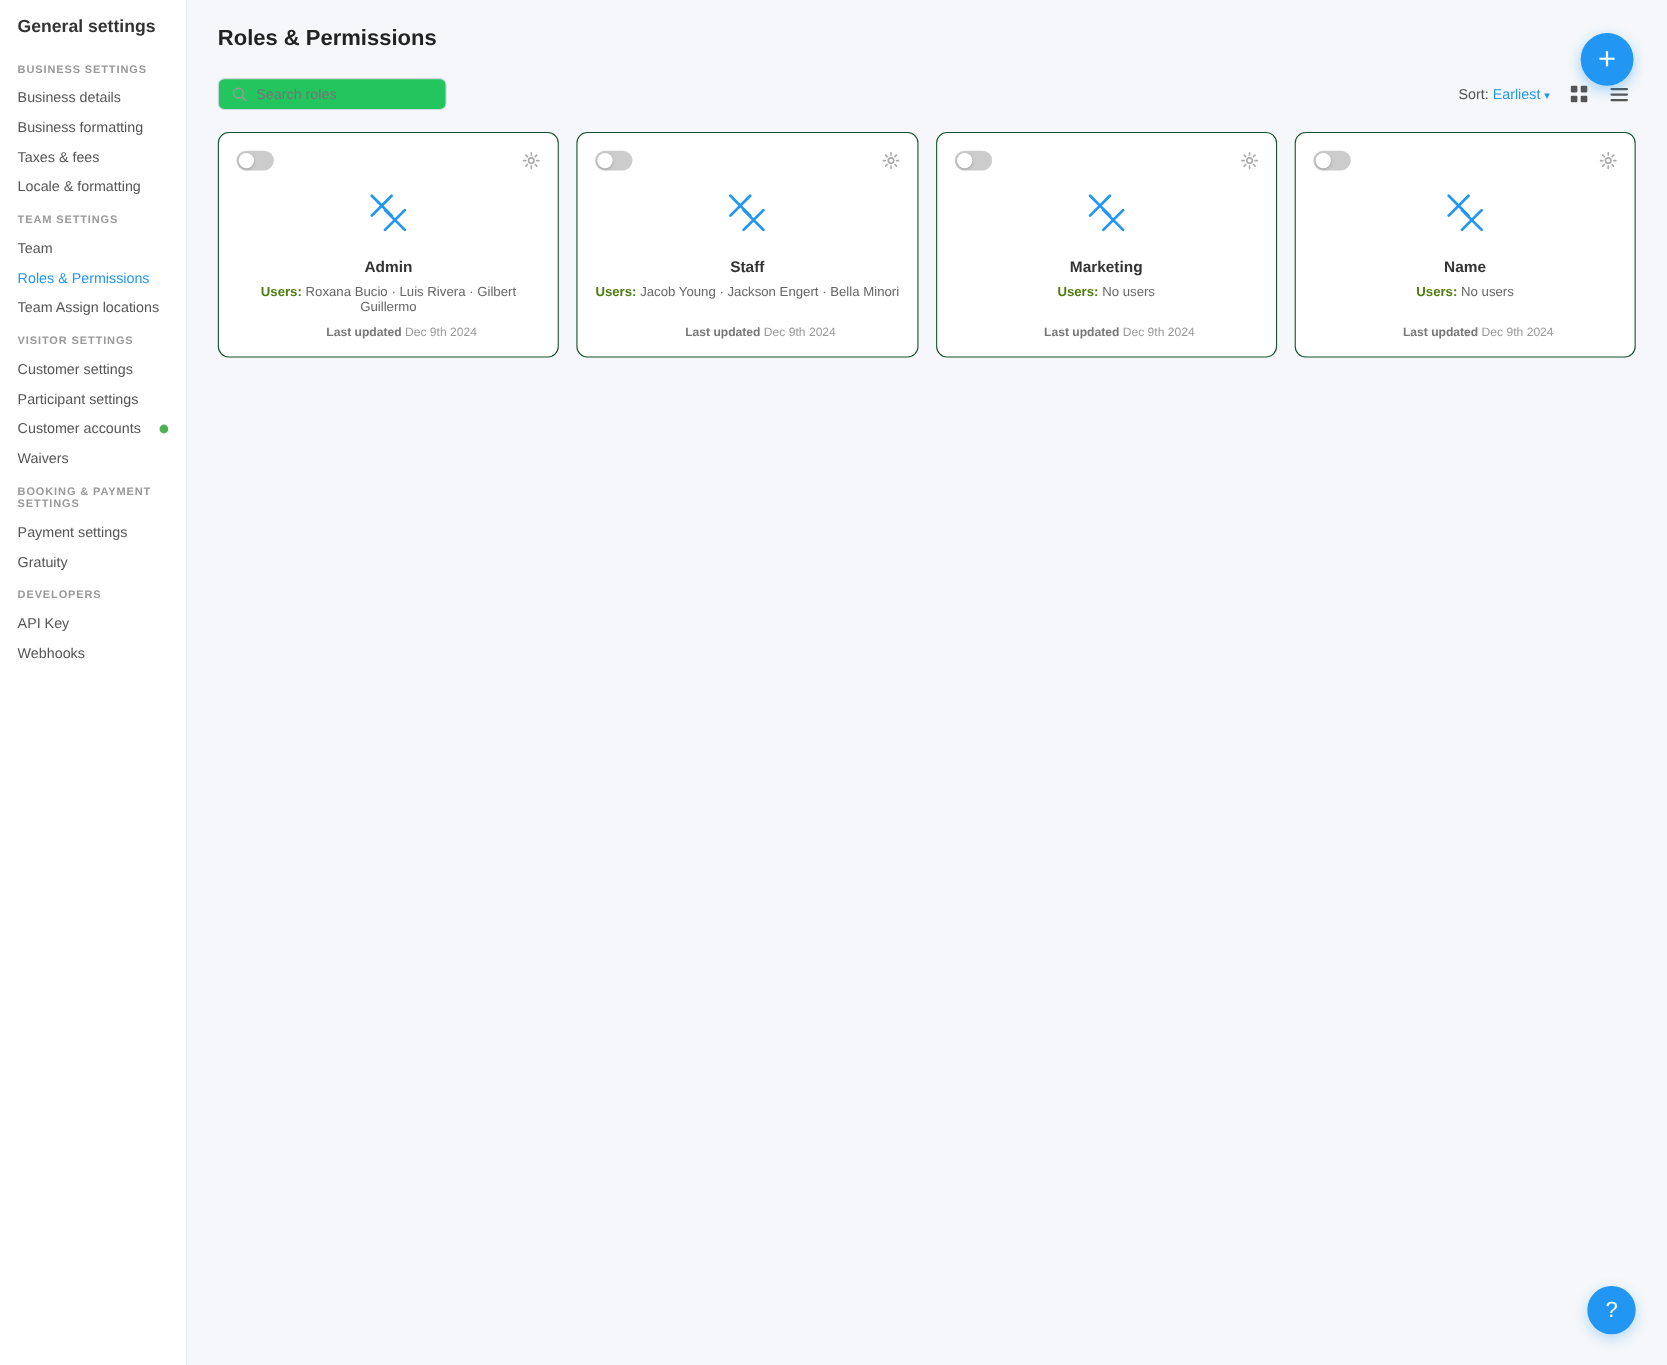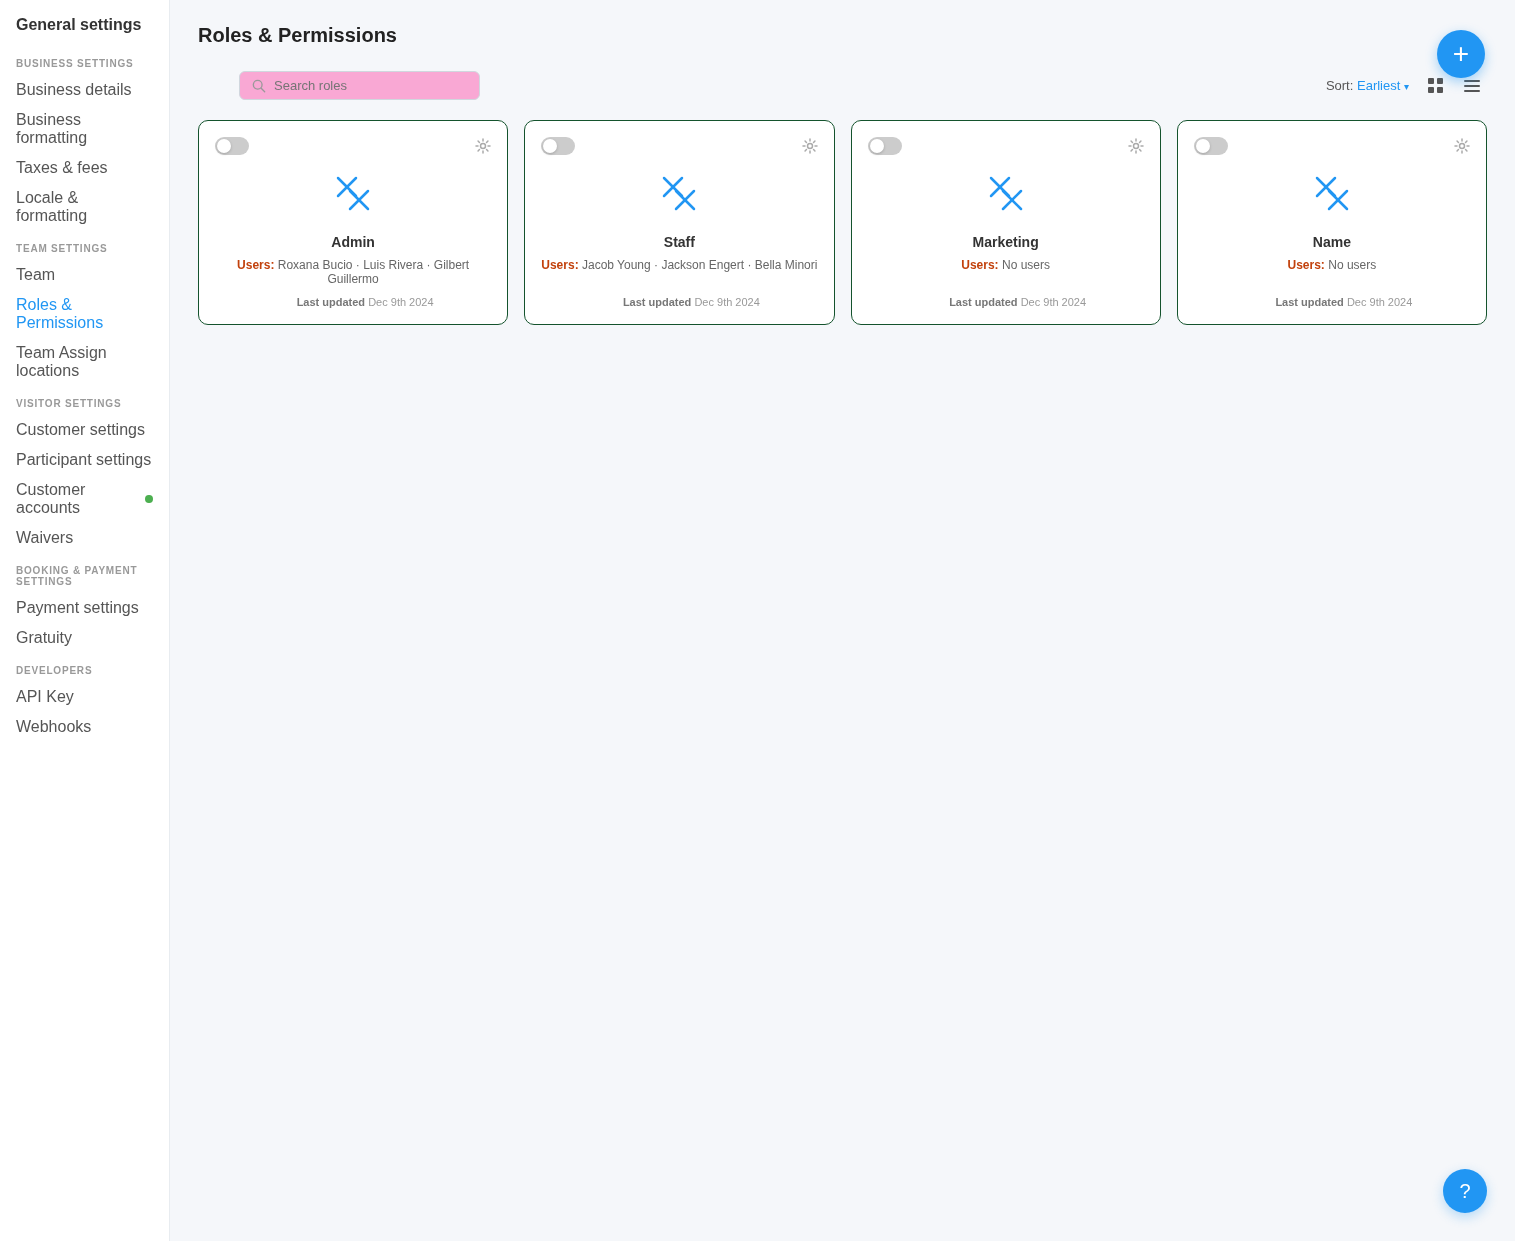--- a/index.html
+++ b/index.html
@@ -27,21 +27,21 @@
       color: #999;
       letter-spacing: 0.08em;
       text-transform: uppercase;
       padding: 12px 16px 6px 16px;
     }
     .sidebar-item {
       display: flex;
       align-items: center;
       padding: 6px 16px;
       cursor: pointer;
-      font-size: 16px;
+      font-size: 13px;
       color: #555;
       position: relative;
       border-radius: 0;
     }
     .sidebar-item.active { color: #2196f3; font-weight: 500; }
     .sidebar-item .dot {
       width: 8px; height: 8px; border-radius: 50%; background: #4caf50;
       margin-left: auto;
     }
 
@@ -61,27 +61,26 @@
     
     .toolbar {
       display: flex;
       align-items: center;
       justify-content: space-between;
       margin-bottom: 20px;
     }
     .search-box {
       display: flex;
       align-items: center;
-      background: #f9a8d4;
+      background: #22c55e;
       border: 1px solid #d0d7de;
       border-radius: 6px;
       padding: 6px 12px;
-      width: 241px;
+      width: 208px;
       gap: 8px;
-      margin-left: 41px;
     }
     .search-box input {
       border: none;
       outline: none;
       font-size: 13px;
       color: #555;
       background: transparent;
       width: 100%;
     }
     .search-icon-svg { color: #999; flex-shrink: 0; }
@@ -167,21 +166,21 @@
       font-weight: 600;
       color: #333;
       margin-bottom: 8px;
     }
     .card-users {
       font-size: 12px;
       color: #666;
       text-align: center;
       margin-bottom: 10px;
     }
-    .card-users span { font-weight: 600; color: #c2410c; }
+    .card-users span { font-weight: 600; color: #4d7c0f; }
     .card-footer {
       font-size: 11px;
       color: #999;
       margin-top: auto;
       margin-left: 24px;
     }
     .card-footer b { font-weight: 600; color: #777; }
 
     
     .fab {

